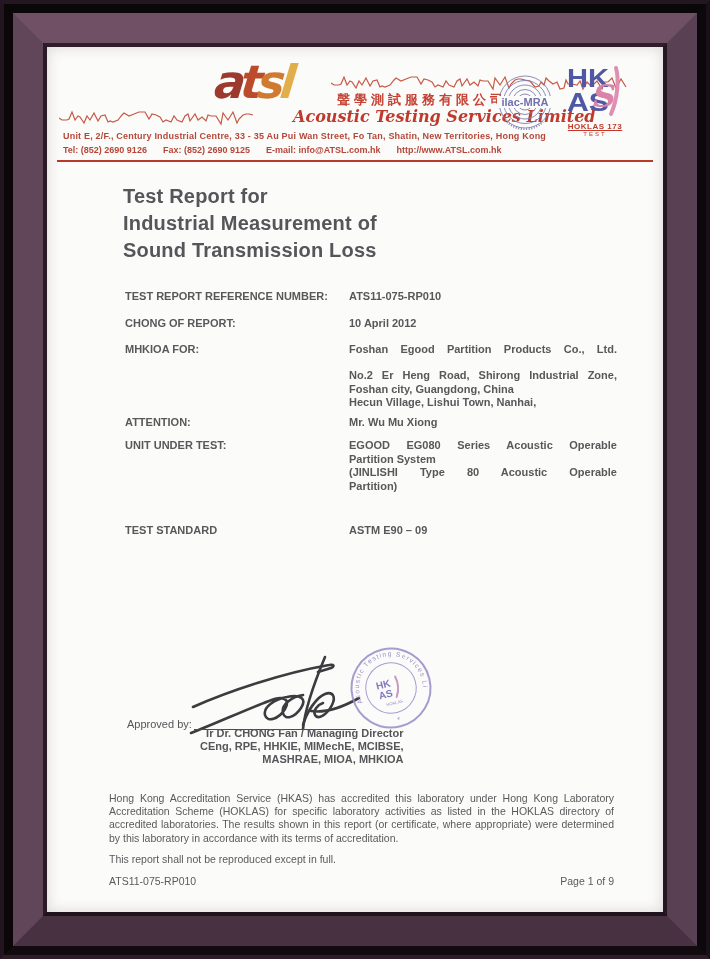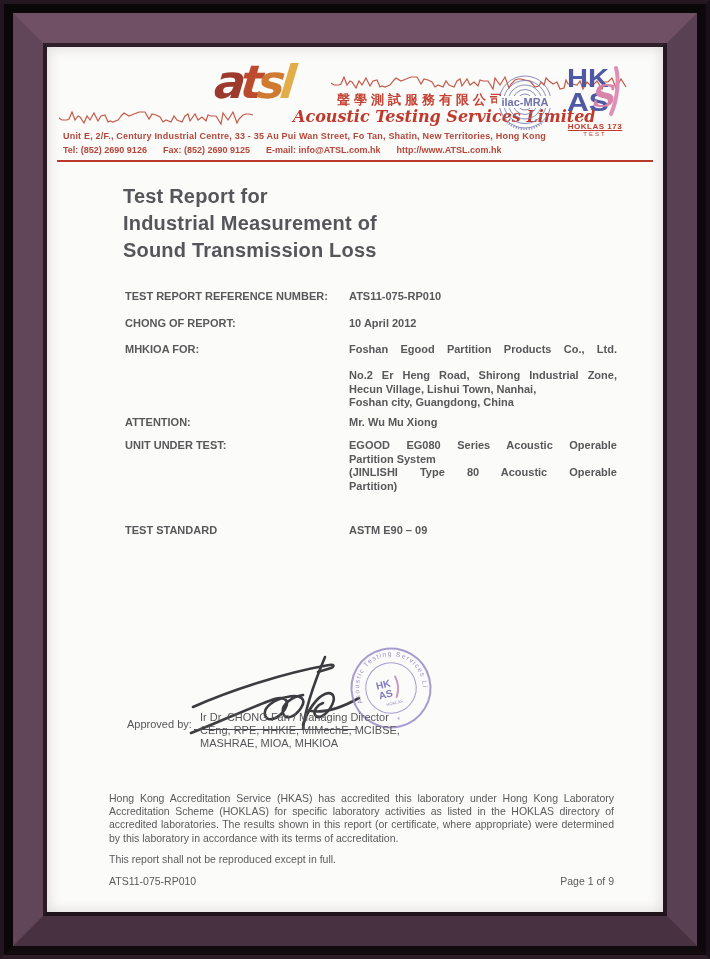--- a/index.html
+++ b/index.html
@@ -37,21 +37,21 @@
   .fvalue { width:268px; }
   .jline  { text-align:justify; text-align-last:justify; }
   .mb13 { margin-bottom:13.5px; } .mb12 { margin-bottom:12.5px; } .mb6 { margin-bottom:6.5px; }
   .mb9 { margin-bottom:9.5px; }  .mb31 { margin-bottom:31px; }
 
   
   .sig-svg   { position:absolute; left:140px; top:596px; }
   .stamp     { position:absolute; left:302px; top:599px; opacity:.85; transform:rotate(-14deg); }
   .approved  { position:absolute; left:80px;  top:671px; font-size:11px; color:#55555a; }
   .sig-line  { position:absolute; left:147px; top:682px; width:162px; border-top:1.6px solid #4c4c50; }
-  .sig-names { position:absolute; left:153px; top:664px; font-size:11px; font-weight:normal; line-height:13px; color:#56565a; }
+  .sig-names { position:absolute; left:153px; top:680px; font-size:11px; font-weight:bold; line-height:13px; color:#56565a;text-align:right; }
 
   
   .accred { position:absolute; left:62px; top:745px; width:505px; font-size:10.5px; line-height:13.2px;
             text-align:justify; color:#5a5a5d; }
   .note   { position:absolute; left:62px; top:806px; font-size:10.5px; color:#5a5a5d; }
   .botrow { position:absolute; left:62px; top:828px; width:505px; display:flex; justify-content:space-between;
             font-size:10.5px; color:#5a5a5d; }
 </style>
 </head>
 <body>
@@ -126,22 +126,22 @@
           <div class="fvalue">10 April 2012</div>
         </div>
         <div class="frow mb12">
           <div class="flabel">MHKIOA FOR:</div>
           <div class="fvalue jline">Foshan Egood Partition Products Co., Ltd.</div>
         </div>
         <div class="frow mb6">
           <div class="flabel"></div>
           <div class="fvalue">
             <div class="jline">No.2 Er Heng Road, Shirong Industrial Zone,</div>
+            <div>Foshan city, Guangdong, China</div>
             <div>Hecun Village, Lishui Town, Nanhai,</div>
-            <div>Foshan city, Guangdong, China</div>
           </div>
         </div>
         <div class="frow mb9">
           <div class="flabel">ATTENTION:</div>
           <div class="fvalue">Mr. Wu Mu Xiong</div>
         </div>
         <div class="frow mb31">
           <div class="flabel">UNIT UNDER TEST:</div>
           <div class="fvalue">
             <div class="jline">EGOOD EG080 Series Acoustic Operable</div>

